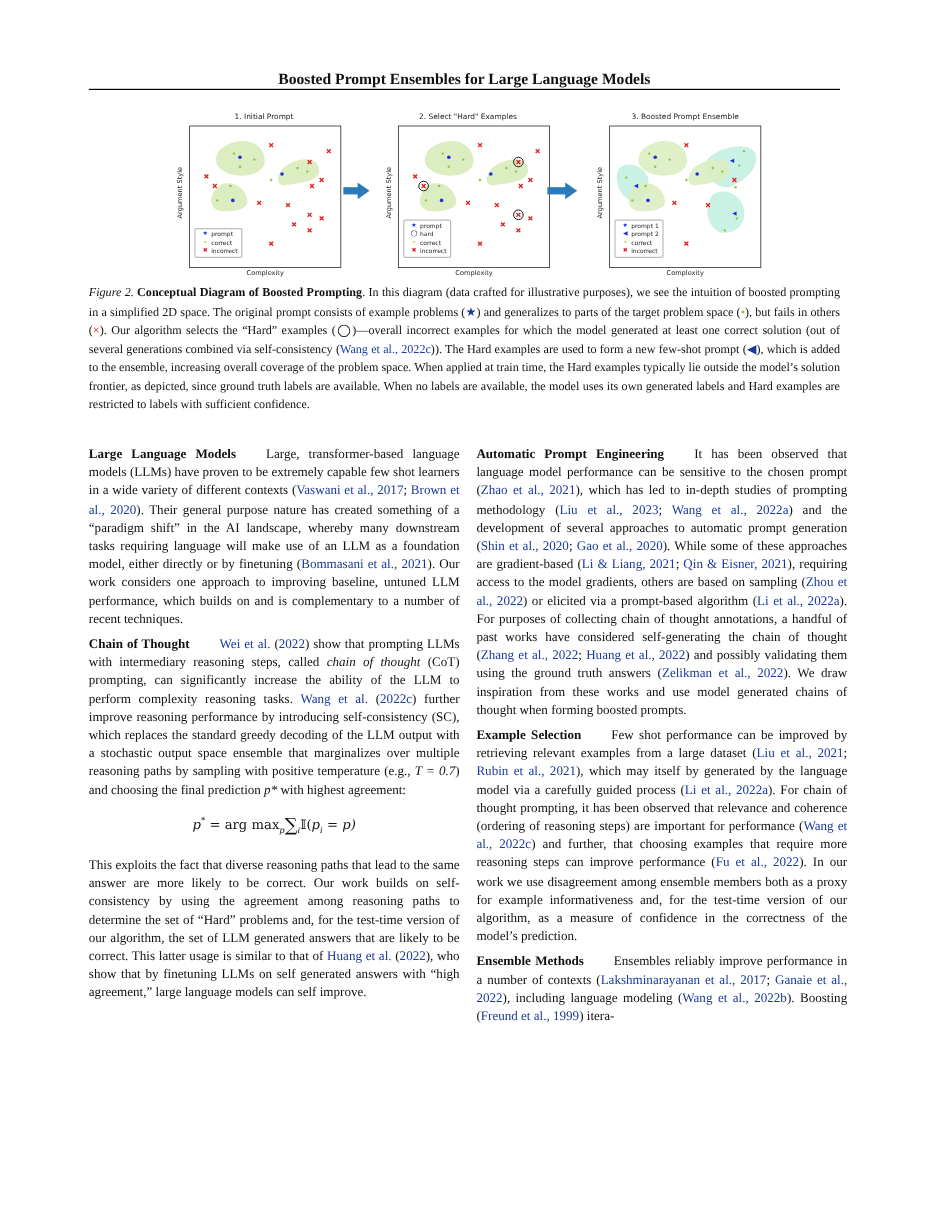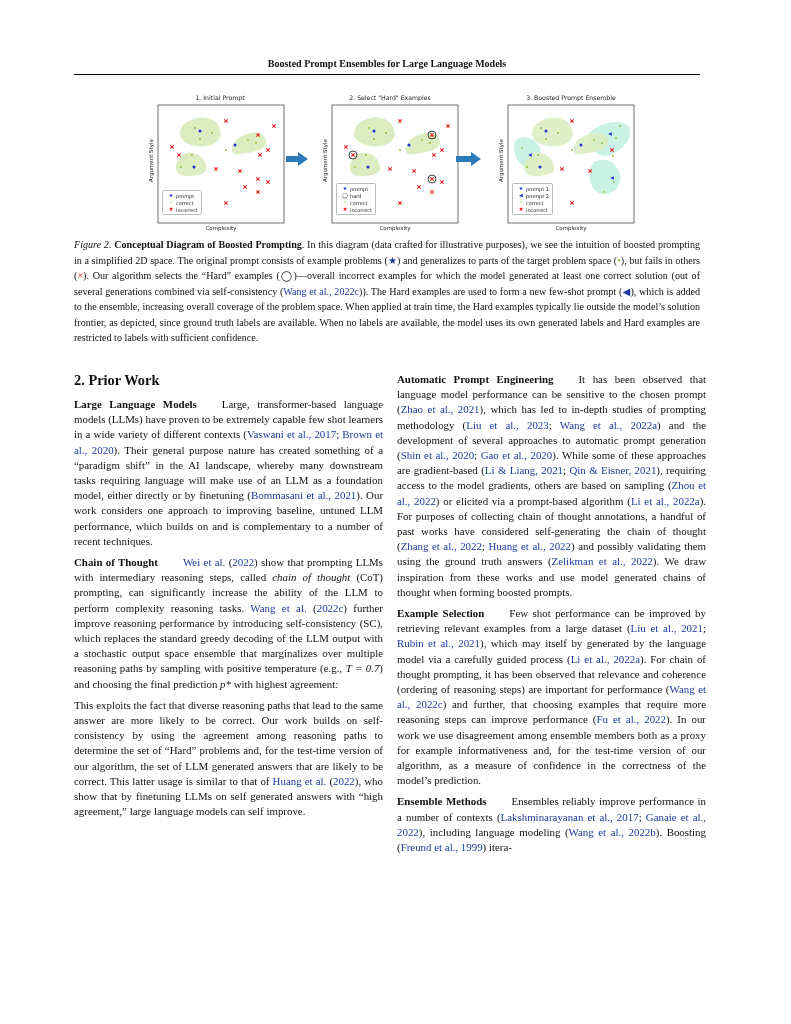--- a/index.html
+++ b/index.html
@@ -1,19 +1,19 @@
 <!DOCTYPE html>
 <html><head>
 <meta charset="utf-8">
 <style>
   html, body { margin: 0; padding: 0; background: #ffffff; }
   body { width: 791px; height: 1024px; position: relative; overflow: hidden;
          font-family: "Liberation Serif", "DejaVu Serif", serif; color: #111; }
   .running-header { position: absolute; left: 74px; top: 58px; width: 626px; text-align: center;
-         font-weight: bold; font-size: 10px; }
+         font-weight: bold; font-size: 13px; }
   .header-rule { position: absolute; left: 74px; top: 74px; width: 626px; height: 0; border-top: 1.4px solid #000; }
   .figure { position: absolute; left: 140px; top: 90px; width: 520px; height: 145px; }
   .panel { position: absolute; top: 0; }
   .panel-title { position: absolute; top: 4px; width: 100%; text-align: center;
          font-family: "DejaVu Sans", sans-serif; font-size: 6.2px; color: #222; }
   .panel svg { position: absolute; left: 0; top: 0; }
   .ylabel { position: absolute; font-family: "DejaVu Sans", sans-serif; font-size: 5.5px;
          transform: rotate(-90deg); transform-origin: left top; white-space: nowrap; color:#222; }
   .xlabel { position: absolute; font-family: "DejaVu Sans", sans-serif; font-size: 5.5px; color:#222;
          text-align: center; }
@@ -329,30 +329,32 @@
       <polygon points="473.8,86.2 470.2,88 473.8,89.8" fill="#1f2fd6"></polygon>
     </svg>
 </div>
 
 <div class="caption">
   <span class="figlabel">Figure 2.</span>
   <b>Conceptual Diagram of Boosted Prompting</b><span>. In this diagram (data crafted for illustrative purposes), we see the intuition of boosted prompting in a simplified 2D space. The original prompt consists of example problems (</span><span class="blue">★</span><span>) and generalizes to parts of the target problem space (</span><span class="green">•</span><span>), but fails in others (</span><span class="red">×</span><span>). Our algorithm selects the “Hard” examples (</span><span>◯</span><span>)—overall incorrect examples for which the model generated at least one correct solution (out of several generations combined via self-consistency (</span><span class="cite">Wang et al., 2022c</span><span>)). The Hard examples are used to form a new few-shot prompt (</span><span class="blue">◀</span><span>), which is added to the ensemble, increasing overall coverage of the problem space. When applied at train time, the Hard examples typically lie outside the model’s solution frontier, as depicted, since ground truth labels are available. When no labels are available, the model uses its own generated labels and Hard examples are restricted to labels with sufficient confidence.</span>
 </div>
 
 <div class="col col-left">
-  <div class="section-title">2. Prior Work</div>
 
   <p class="para">
     <span class="head">Large Language Models</span><span>Large, transformer-based language models (LLMs) have proven to be extremely capable few shot learners in a wide variety of different contexts (</span><span class="cite">Vaswani et al., 2017</span><span>; </span><span class="cite">Brown et al., 2020</span><span>). Their general purpose nature has created something of a “paradigm shift” in the AI landscape, whereby many downstream tasks requiring language will make use of an LLM as a foundation model, either directly or by finetuning (</span><span class="cite">Bommasani et al., 2021</span><span>). Our work considers one approach to improving baseline, untuned LLM performance, which builds on and is complementary to a number of recent techniques.</span>
   </p>
 
   <p class="para">
     <span class="head">Chain of Thought</span><span class="cite">Wei et al.</span><span> (</span><span class="cite">2022</span><span>) show that prompting LLMs with intermediary reasoning steps, called </span><i>chain of thought</i><span> (CoT) prompting, can significantly increase the ability of the LLM to perform complexity reasoning tasks. </span><span class="cite">Wang et al.</span><span> (</span><span class="cite">2022c</span><span>) further improve reasoning performance by introducing self-consistency (SC), which replaces the standard greedy decoding of the LLM output with a stochastic output space ensemble that marginalizes over multiple reasoning paths by sampling with positive temperature (e.g., </span><i>T = 0.7</i><span>) and choosing the final prediction </span><i>p*</i><span> with highest agreement:</span>
   </p>
 
+  <div class="equation">
+    <i>p</i><sup>*</sup><span> = arg max</span><sub><i>p</i></sub><span class="sum">∑</span><sub><i>i</i></sub><span>𝕀(</span><i>p</i><sub><i>i</i></sub><i> = p)</i>
+  </div>
 
   <p class="para">
     <span>This exploits the fact that diverse reasoning paths that lead to the same answer are more likely to be correct. Our work builds on self-consistency by using the agreement among reasoning paths to determine the set of “Hard” problems and, for the test-time version of our algorithm, the set of LLM generated answers that are likely to be correct. This latter usage is similar to that of </span><span class="cite">Huang et al.</span><span> (</span><span class="cite">2022</span><span>), who show that by finetuning LLMs on self generated answers with “high agreement,” large language models can self improve.</span>
   </p>
 </div>
 
 <div class="col col-right">
   <p class="para">
     <span class="head">Automatic Prompt Engineering</span><span>It has been observed that language model performance can be sensitive to the chosen prompt (</span><span class="cite">Zhao et al., 2021</span><span>), which has led to in-depth studies of prompting methodology (</span><span class="cite">Liu et al., 2023</span><span>; </span><span class="cite">Wang et al., 2022a</span><span>) and the development of several approaches to automatic prompt generation (</span><span class="cite">Shin et al., 2020</span><span>; </span><span class="cite">Gao et al., 2020</span><span>). While some of these approaches are gradient-based (</span><span class="cite">Li &amp; Liang, 2021</span><span>; </span><span class="cite">Qin &amp; Eisner, 2021</span><span>), requiring access to the model gradients, others are based on sampling (</span><span class="cite">Zhou et al., 2022</span><span>) or elicited via a prompt-based algorithm (</span><span class="cite">Li et al., 2022a</span><span>). For purposes of collecting chain of thought annotations, a handful of past works have considered self-generating the chain of thought (</span><span class="cite">Zhang et al., 2022</span><span>; </span><span class="cite">Huang et al., 2022</span><span>) and possibly validating them using the ground truth answers (</span><span class="cite">Zelikman et al., 2022</span><span>). We draw inspiration from these works and use model generated chains of thought when forming boosted prompts.</span>
   </p>

